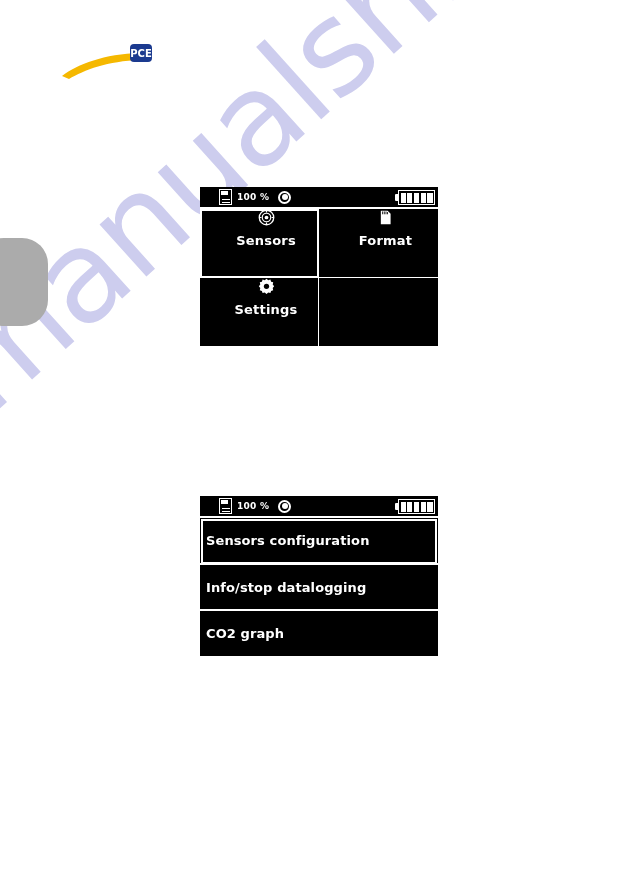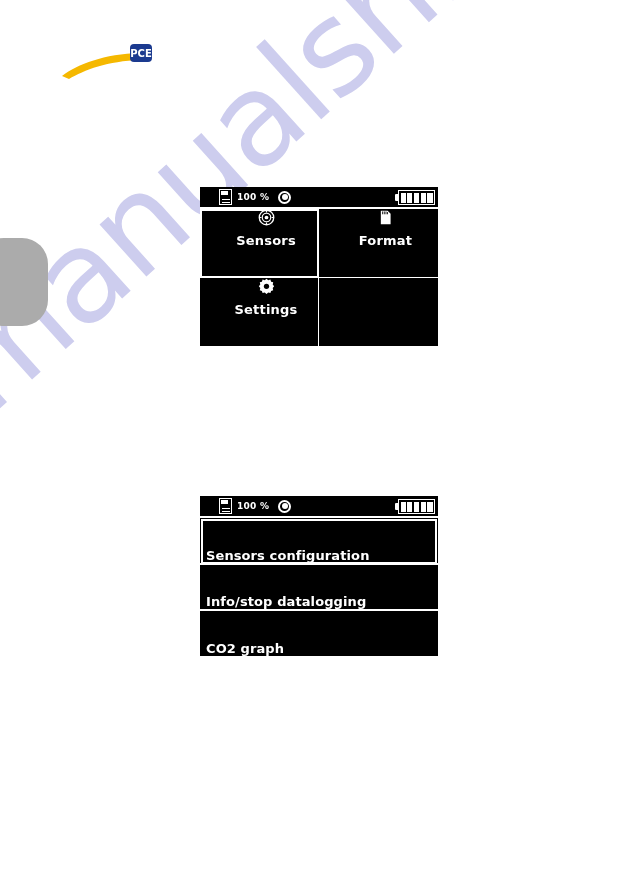--- a/index.html
+++ b/index.html
@@ -223,21 +223,21 @@
   
   .list {
     height: calc(100% - 22px);
     display: flex;
     flex-direction: column;
     background: #000;
   }
   .list-row {
     flex: 1 1 0;
     display: flex;
-    align-items: flex-end;
+    align-items: center;
     padding-left: 6px;
     box-sizing: border-box;
     border-bottom: 2px solid #ffffff;
     position: relative;
   }
   .list-row:last-child { border-bottom: none; }
   .list-row.selected {
     outline: 2px solid #ffffff;
     outline-offset: -3px;
   }

